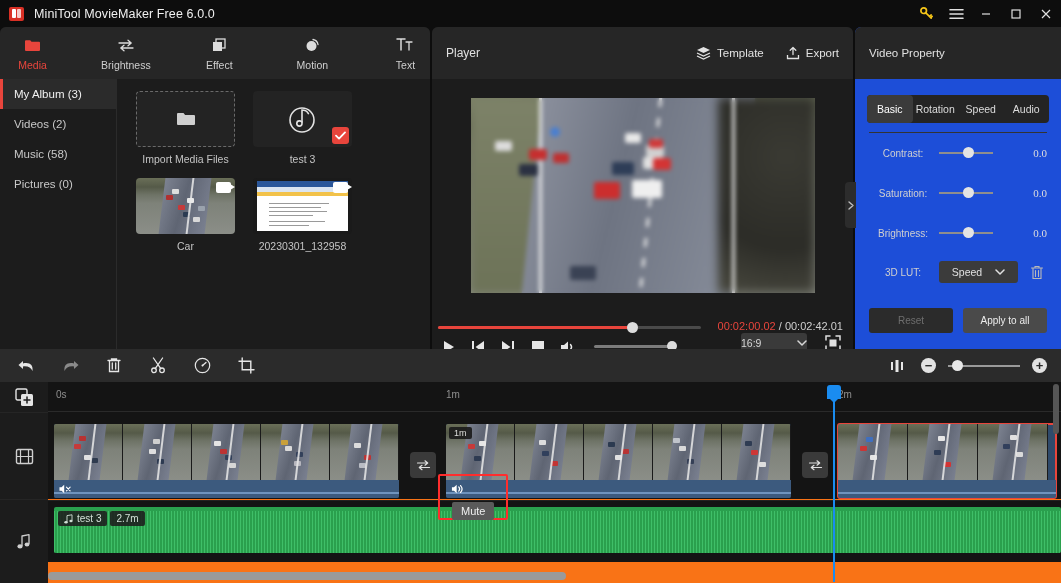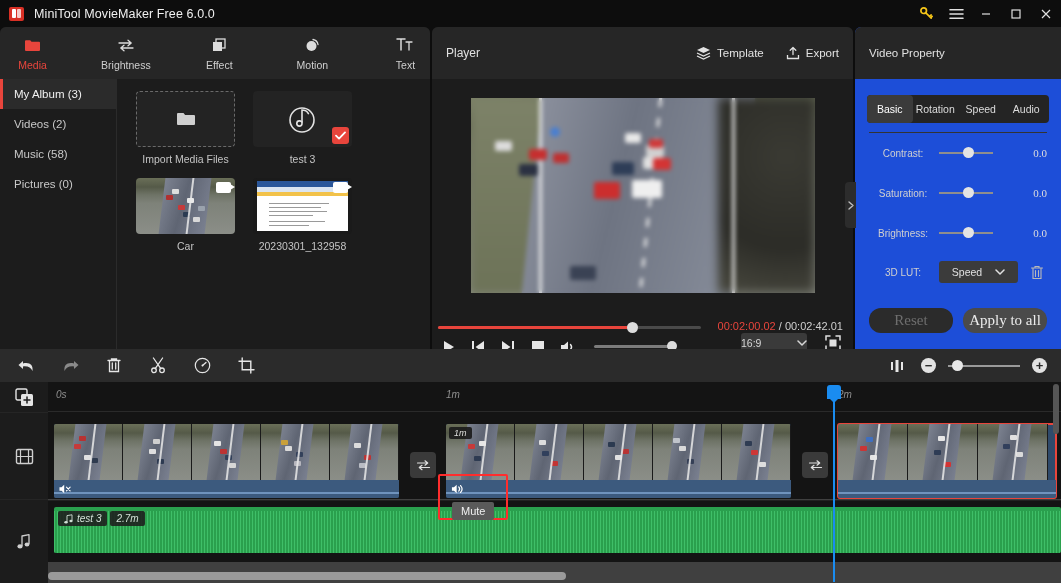--- a/index.html
+++ b/index.html
@@ -168,42 +168,42 @@
   .pslider { width:54px; height:2px; background:#8e8e8e; position:relative; margin-left:2px;}
   .pslider .pk { position:absolute; left:24px; top:-5px; width:11px; height:11px;
      border-radius:50%; background:#e4e4e4;}
   .pval { margin-left:auto; font-size:11px; color:#dddddd;font-family:Liberation Serif, serif; }
   .lut-row { margin:6px 14px 0 14px; height:26px; display:flex; align-items:center; }
   .lut-sel { width:79px; height:22px; background:#3b3b3b; border-radius:3px; display:flex;
      align-items:center; justify-content:center; gap:13px; font-size:10.5px; color:#e0e0e0;
      margin-left:2px; cursor:pointer;}
   .trash { margin-left:12px; color:#b9b9b9; cursor:pointer;}
   .prop-btns { margin:23px 14px 0 14px; display:flex; gap:10px; }
-  .pbtn2 { flex:1; height:25px; border-radius:12px; display:flex; align-items:center;
-     justify-content:center; font-size:15px; cursor:pointer;font-family:Liberation Serif, serif;}
+  .pbtn2 { flex:1; height:25px; border-radius:3px; display:flex; align-items:center;
+     justify-content:center; font-size:10px; cursor:pointer;}
   .pbtn2.reset { background:#2b2b2b; color:#6e6e6e; }
   .pbtn2.apply { background:#4a4a4a; color:#ececec; }
 
   
   .tl-toolbar { position:absolute; left:0; top:349px; width:1061px; height:33px; background:#2b2b2b;}
   .tools-left { position:absolute; left:14px; top:0; height:33px; display:flex; align-items:center;
      gap:20px;}
   .tool { width:24px; height:24px; display:flex; align-items:center; justify-content:center;
      color:#e2e2e2; cursor:pointer;}
   .tool.dim { color:#8a8a8a; }
   .tools-right { position:absolute; right:14px; top:0; height:33px; display:flex;
      align-items:center; gap:12px;}
   .zoombar { width:72px; height:2px; background:#9a9a9a; position:relative;}
   .zoombar .zk { position:absolute; left:4px; top:-5px; width:11px; height:11px; border-radius:50%;
      background:#e8e8e8;}
   .circ { width:15px; height:15px; border-radius:50%; background:#e2e2e2; color:#2b2b2b;
      display:flex; align-items:center; justify-content:center; font-size:13px; font-weight:bold;
      line-height:1; cursor:pointer;}
 
-  .tl { position:absolute; left:0; top:382px; width:1061px; height:201px; background:#404040;font-style:italic;}
+  .tl { position:absolute; left:0; top:382px; width:1061px; height:201px; background:#f97316;}
   .tl-headcol { position:absolute; left:0; top:0; width:48px; height:201px; background:#1c1c1c;}
   .hc-add { height:30px; display:flex; align-items:center; justify-content:center; color:#e4e4e4;
      cursor:pointer;}
   .hc-cell { height:87px; display:flex; align-items:center; justify-content:center; color:#cfcfcf;
      border-top:1px solid #252525;}
   .hc-cell.audio { height:84px; }
 
   .ruler { position:absolute; left:48px; top:0; width:1013px; height:30px; background:#141414;
      color:#8f8f8f; font-size:10px;}
   .tick { position:absolute; top:7px; }

